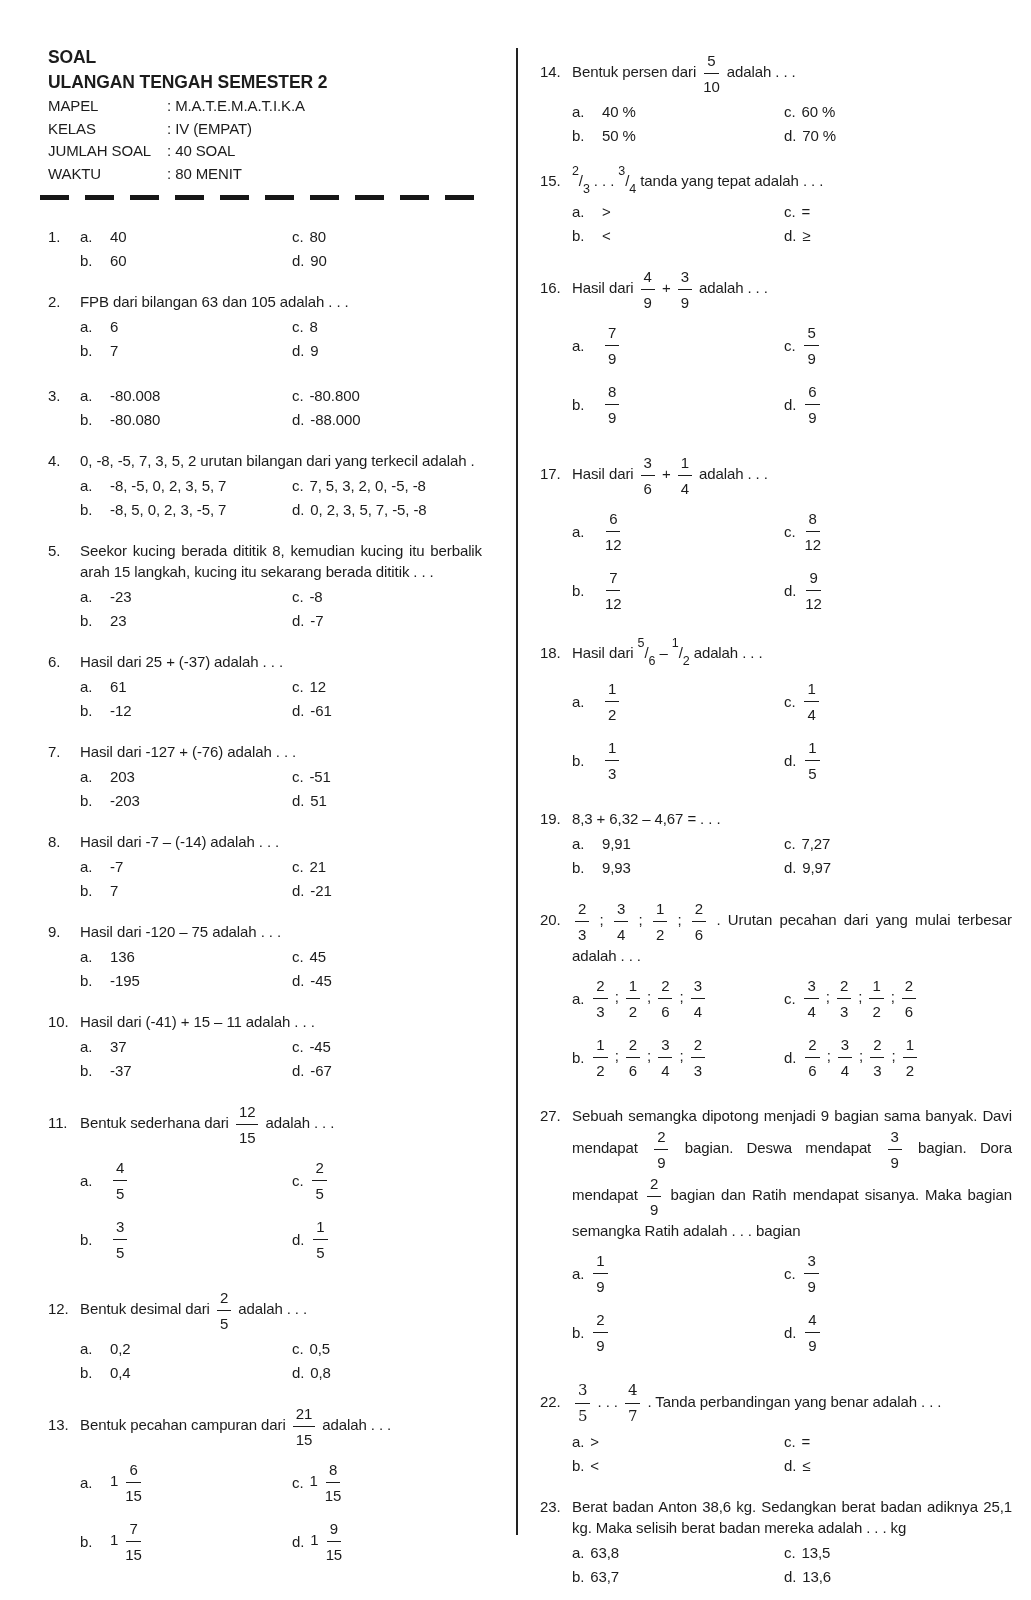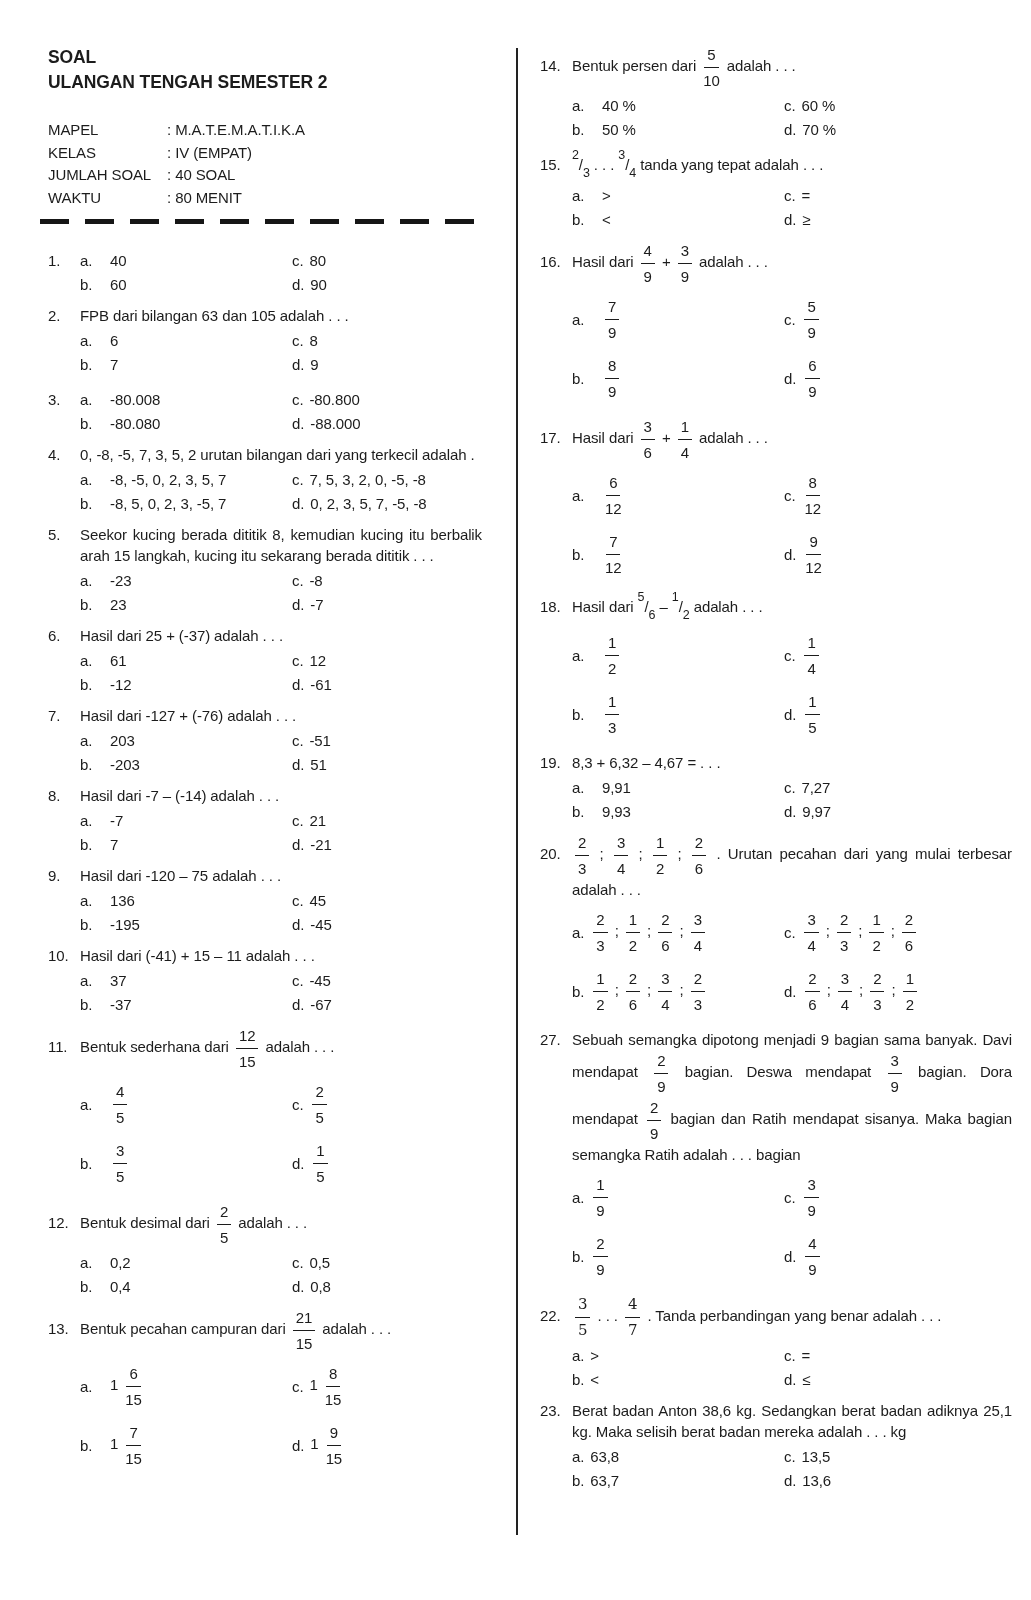--- a/index.html
+++ b/index.html
@@ -5,27 +5,27 @@
   html,body{margin:0;padding:0}
   body{
     width:1031px;height:1600px;position:relative;background:#ffffff;
     font-family:"Liberation Sans",sans-serif;font-size:15px;color:#1c1c1c;
     letter-spacing:-0.1px;
   }
   .col-left{position:absolute;left:48px;top:45px;width:434px}
   .col-right{position:absolute;left:540px;top:44px;width:472px}
   .vline{position:absolute;left:516px;top:48px;width:1.5px;height:1487px;background:#222}
   .title{text-align:left;font-weight:bold;font-size:17.5px;line-height:25px}
-  .meta{margin-top:24px}
+  .meta{}
   .meta-row{display:flex;line-height:22.5px}
   .meta-label{width:119px;flex:none}
   .dashline{height:5px;width:437px;margin:10px 0 0 -8px;
     background:repeating-linear-gradient(90deg,#161616 0 29px,transparent 29px 45px)}
-  .question{display:flex;align-items:baseline;margin-top:10px}
-  .col-right .question:first-child{margin-top:0}
+  .question{display:flex;align-items:baseline;margin-top:20px}
+  .col-right .question:first-child{margin-top:6px}
   .col-left .question:first-child{margin-top:22px}
   .qnum{width:32px;flex:none;line-height:21px}
   .qbody{flex:1;min-width:0}
   .qtext{margin:0;text-align:justify;line-height:21px}
   .opts{display:grid;grid-template-columns:212px 1fr;row-gap:4px;margin-top:5px}
   .opt{display:flex;align-items:center;line-height:20px}
   .opt.tall{margin:4px 0}
   .olabel{flex:none}
   .opt.wide .olabel{width:30px}
   .opt.narrow .olabel{margin-right:6px}

